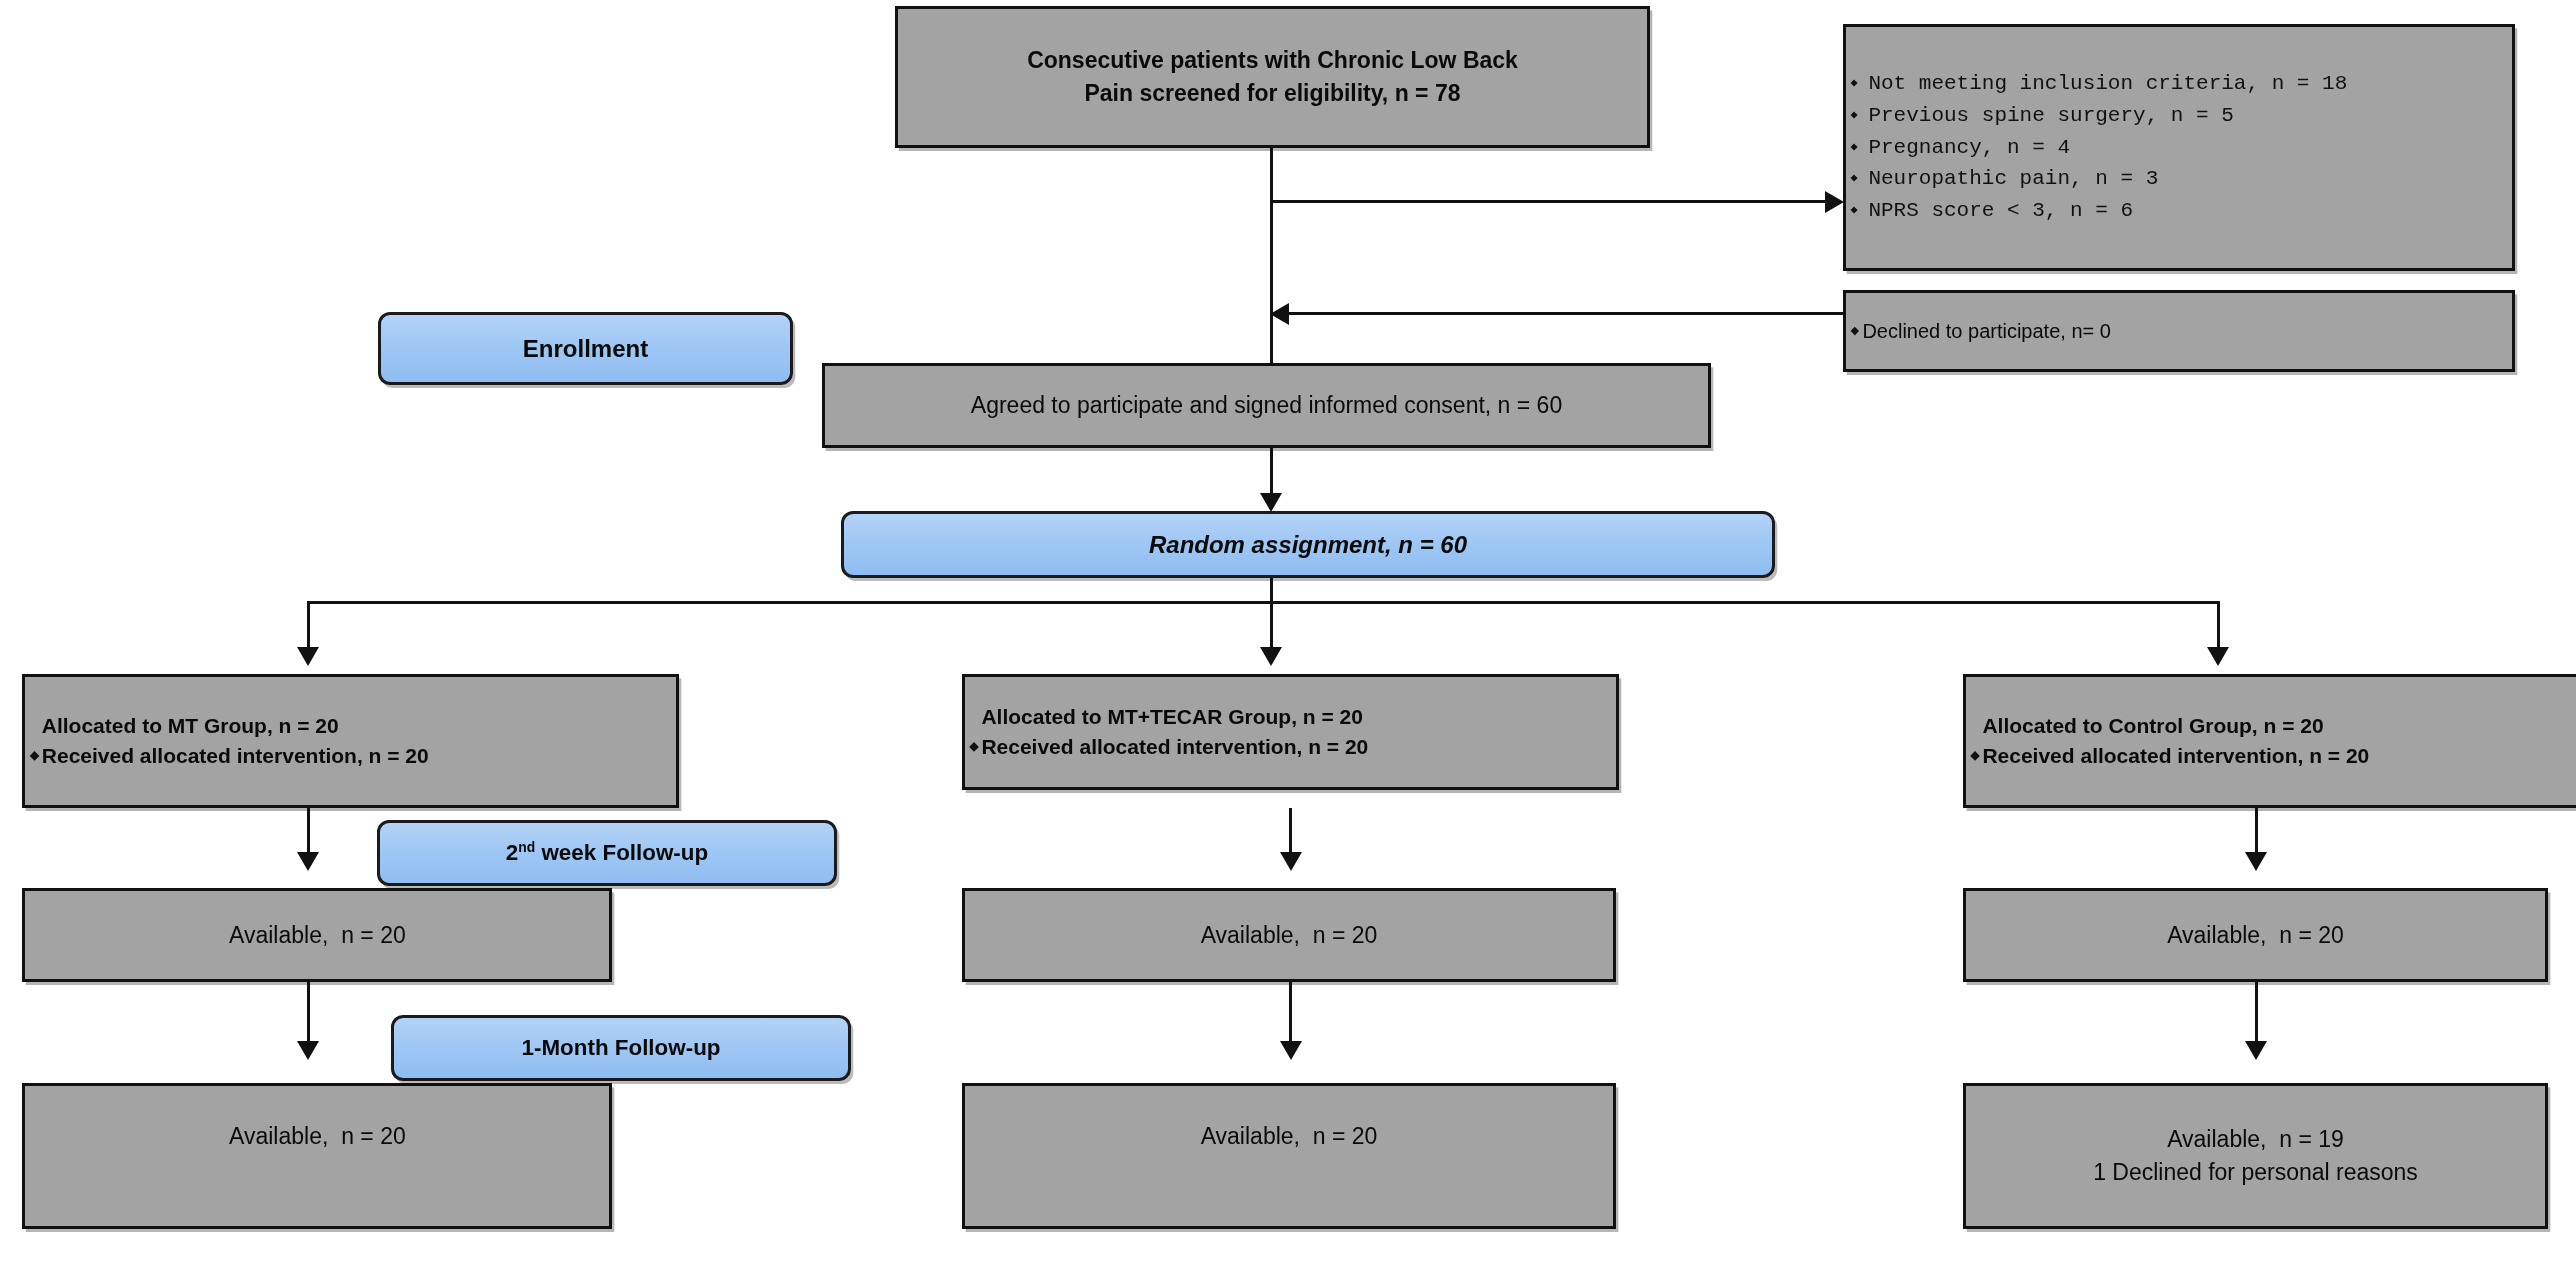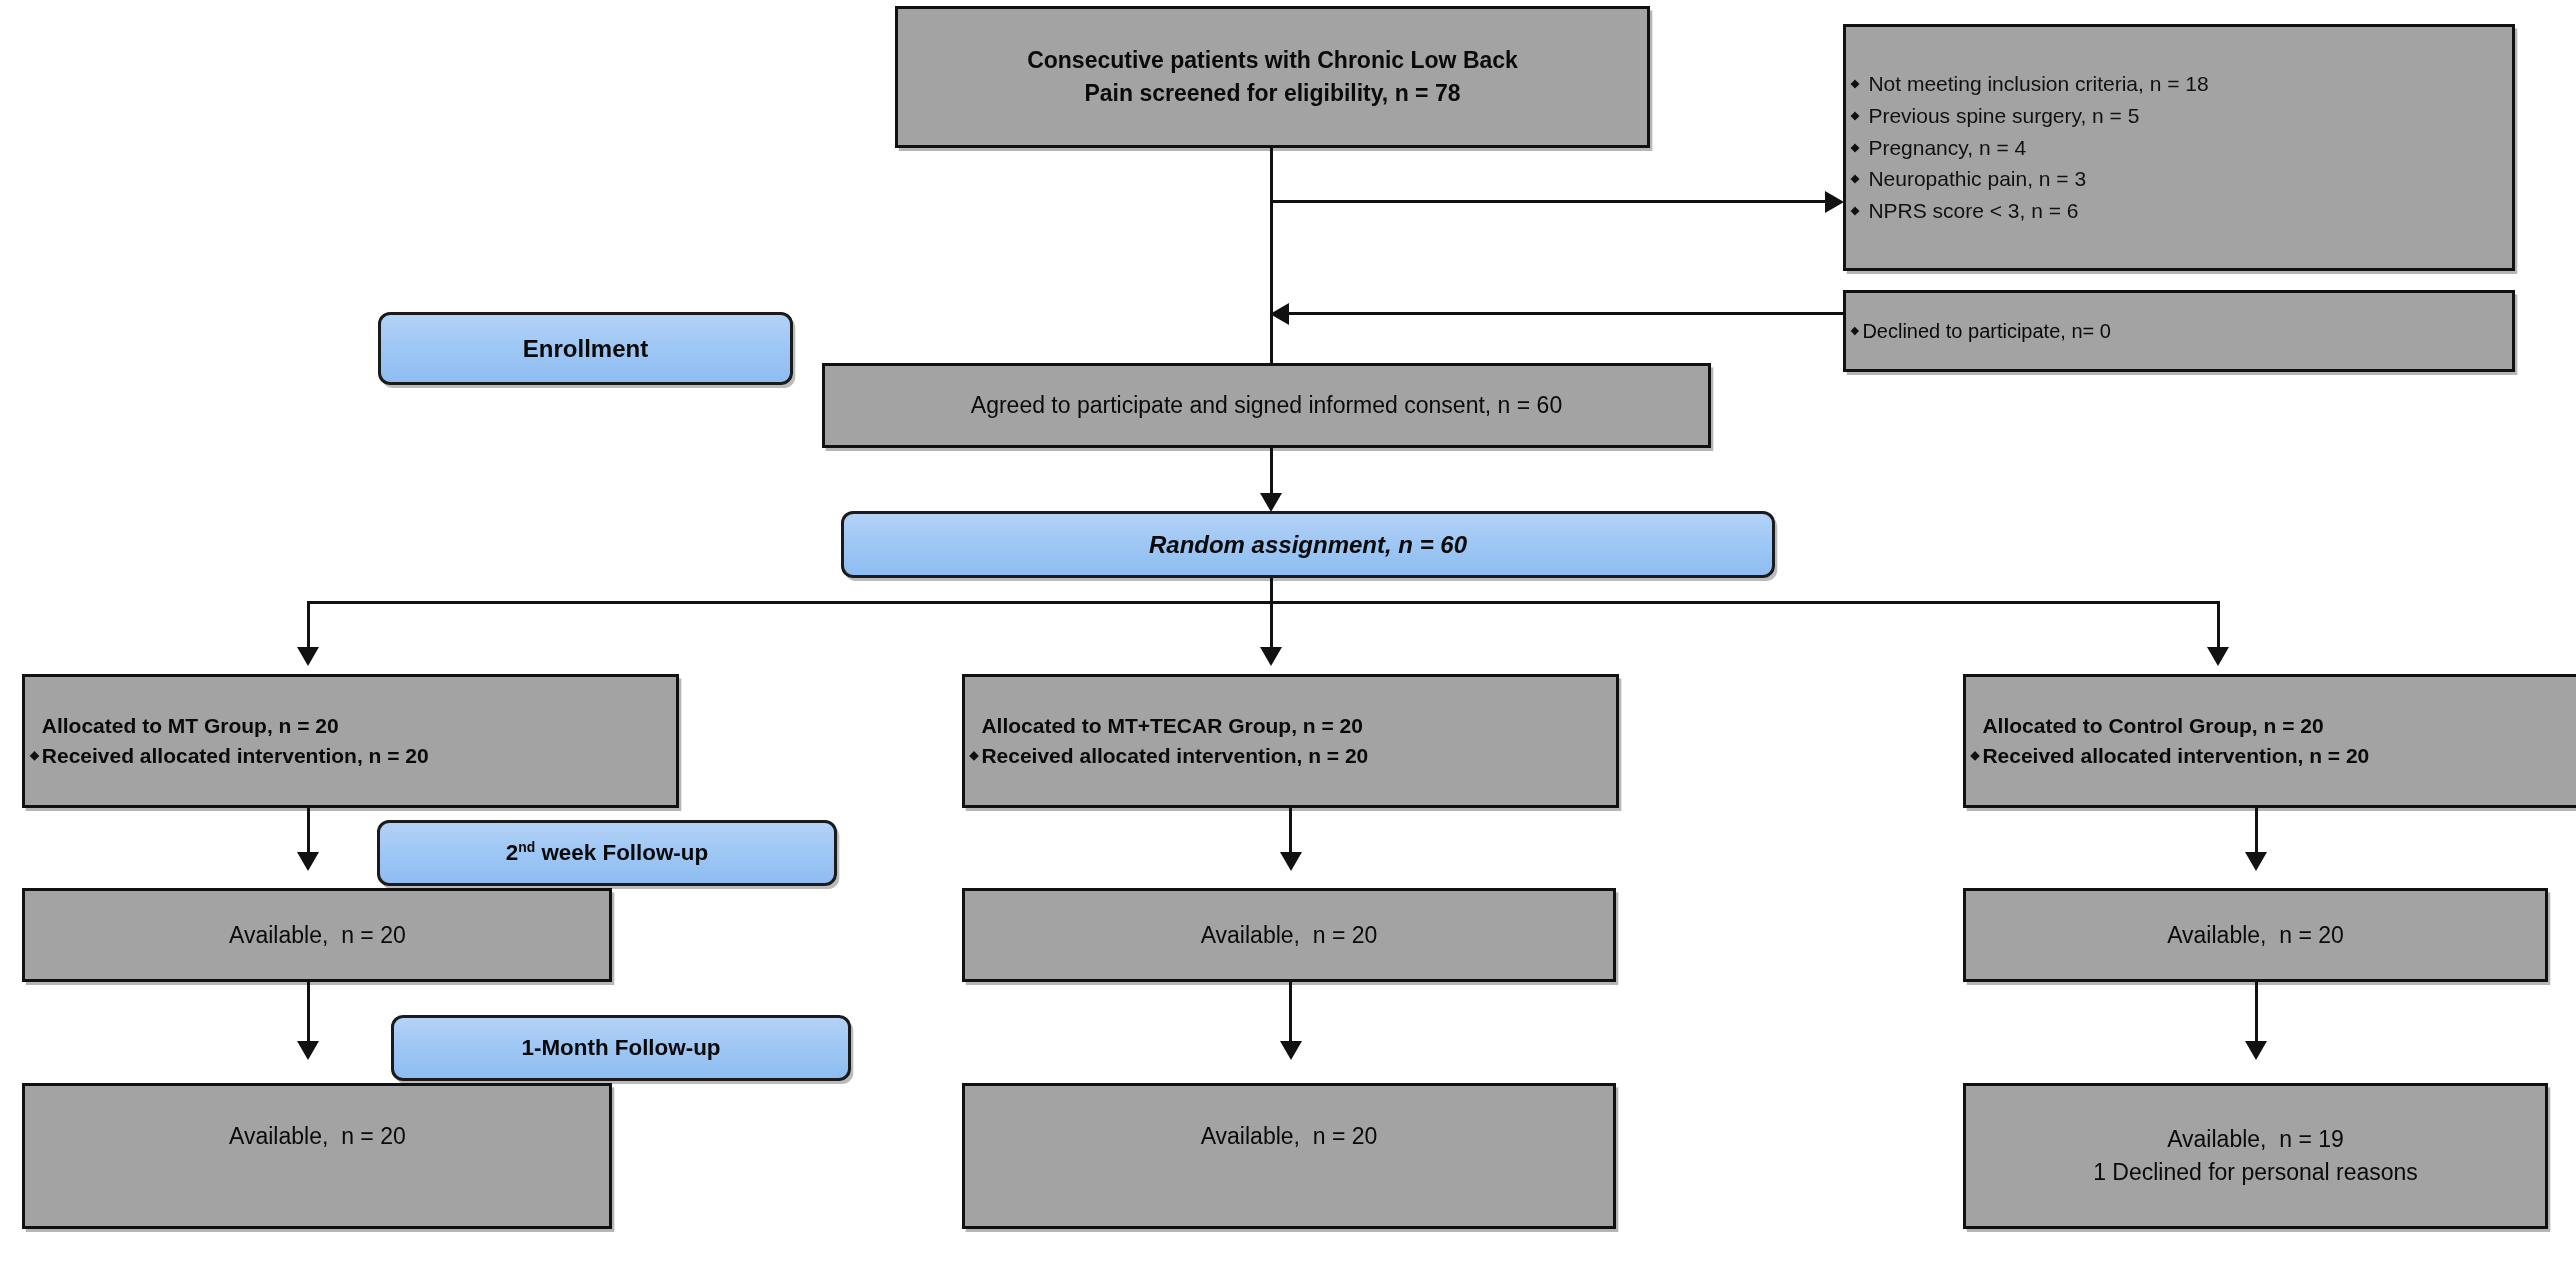--- a/index.html
+++ b/index.html
@@ -96,21 +96,21 @@
 
 <div id="stage">
 
   <div class="abs node center fs-screen" style="left:895px;top:6px;width:755px;height:142px;">
     <div class="txt">Consecutive patients with Chronic Low Back
 Pain screened for eligibility, n = 78</div>
   </div>
 
   <div class="vline" style="left:1270px;top:148px;height:215px;"></div>
 
-  <div class="abs node pad-l fs-excl" style="left:1843px;top:24px;width:672px;height:247px;">
+  <div class="abs node pad-l fs-excl" style="left:1843px;top:24px;width:672px;height:247px;font-family:Liberation Mono, monospace;">
     <ul class="blist">
       <li>Not meeting inclusion criteria, n = 18</li>
       <li>Previous spine surgery, n = 5</li>
       <li>Pregnancy, n = 4</li>
       <li>Neuropathic pain, n = 3</li>
       <li>NPRS score &lt; 3, n = 6</li>
     </ul>
   </div>
 
   <div class="hline" style="left:1270px;top:200px;width:557px;"></div>
@@ -148,21 +148,21 @@
   <div class="arrow-down" style="left:1260px;top:647px;"></div>
 
   <div class="vline" style="left:2217px;top:601px;height:51px;"></div>
   <div class="arrow-down" style="left:2207px;top:647px;"></div>
 
   <div class="abs node pad-l fs-alloc" style="left:22.4px;top:674px;width:657px;height:134px;">
     <div class="txt">Allocated to MT Group, n = 20</div>
     <div class="txt bullet-line">Received allocated intervention, n = 20</div>
   </div>
 
-  <div class="abs node pad-l fs-alloc" style="left:962px;top:674px;width:657px;height:134px;">
+  <div class="abs node pad-l fs-alloc" style="left:962px;top:674px;width:657px;height:116px;">
     <div class="txt">Allocated to MT+TECAR Group, n = 20</div>
     <div class="txt bullet-line">Received allocated intervention, n = 20</div>
   </div>
 
   <div class="abs node pad-l fs-alloc" style="left:1963px;top:674px;width:704px;height:134px;">
     <div class="txt">Allocated to Control Group, n = 20</div>
     <div class="txt bullet-line">Received allocated intervention, n = 20</div>
   </div>
 
   <div class="vline" style="left:307px;top:808px;height:49px;"></div>

